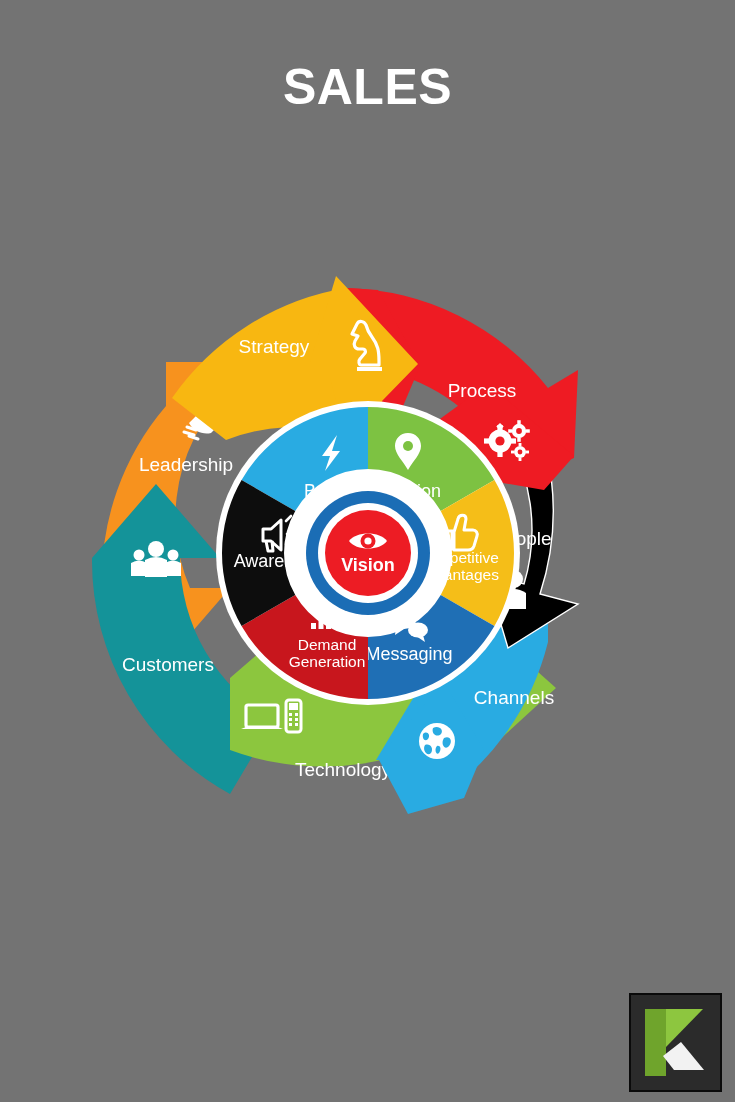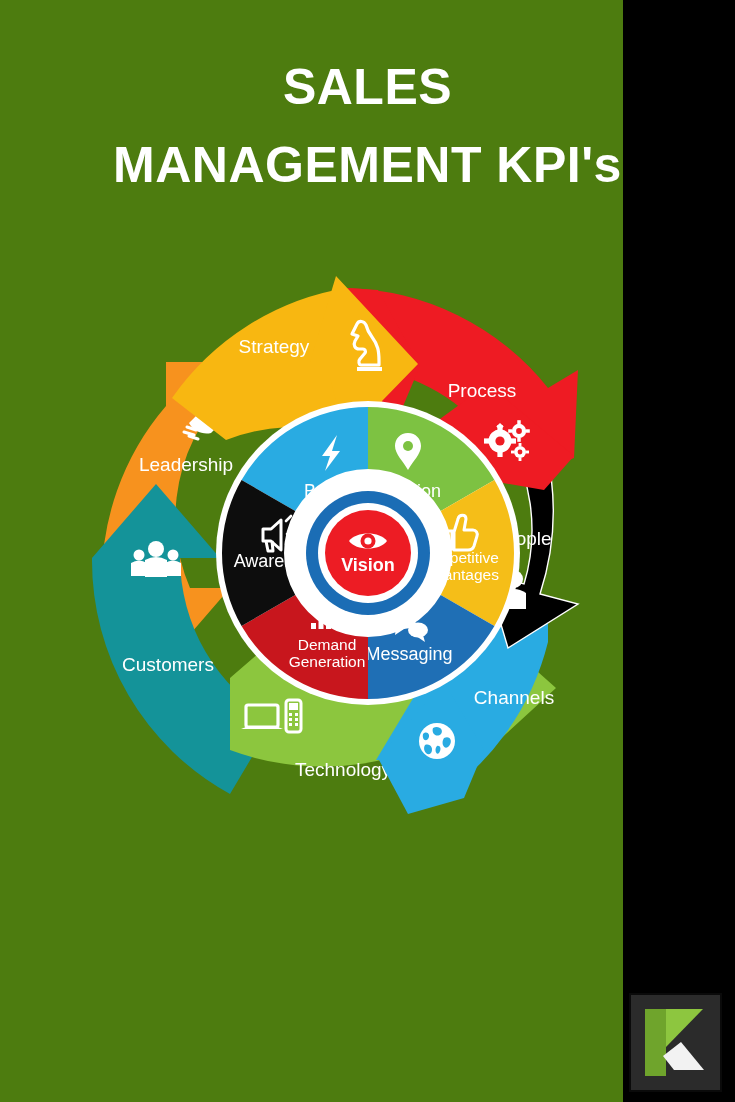--- a/index.html
+++ b/index.html
@@ -10,23 +10,23 @@
   body {
     width: 735px;
     height: 1102px;
     position: relative;
     overflow: hidden;
     font-family: "Liberation Sans", sans-serif;
   }
   #poster {
     position: absolute;
     left: 0; top: 0;
-    width: 623px;
+    width: 735px;
     height: 1102px;
-    background: #4d7c0f;
+    background: #737373;
   }
   #title-block {
     position: absolute;
     left: 0;
     top: 48px;
     width: 735px;
     text-align: center;
     color: #ffffff;
     font-weight: bold;
     font-size: 50px;
@@ -71,21 +71,20 @@
   }
   #logo-svg { display: block; width: 89px; height: 95px; }
 </style>
 </head>
 <body>
 
 <div id="poster">
 
   <div id="title-block">
     <span id="title-line-1">SALES</span>
-    <span id="title-line-2">MANAGEMENT KPI's</span>
   </div>
 
   <div id="wheel-wrap">
     <svg id="wheel-svg" viewBox="0 0 580 570" xmlns="http://www.w3.org/2000/svg">
       <defs>
 
         <path id="bolt" d="M0,-17 L-9,1 L-2,1 L-5,16 L9,-3 L1,-3 Z"></path>
       </defs>
 
       <g>

